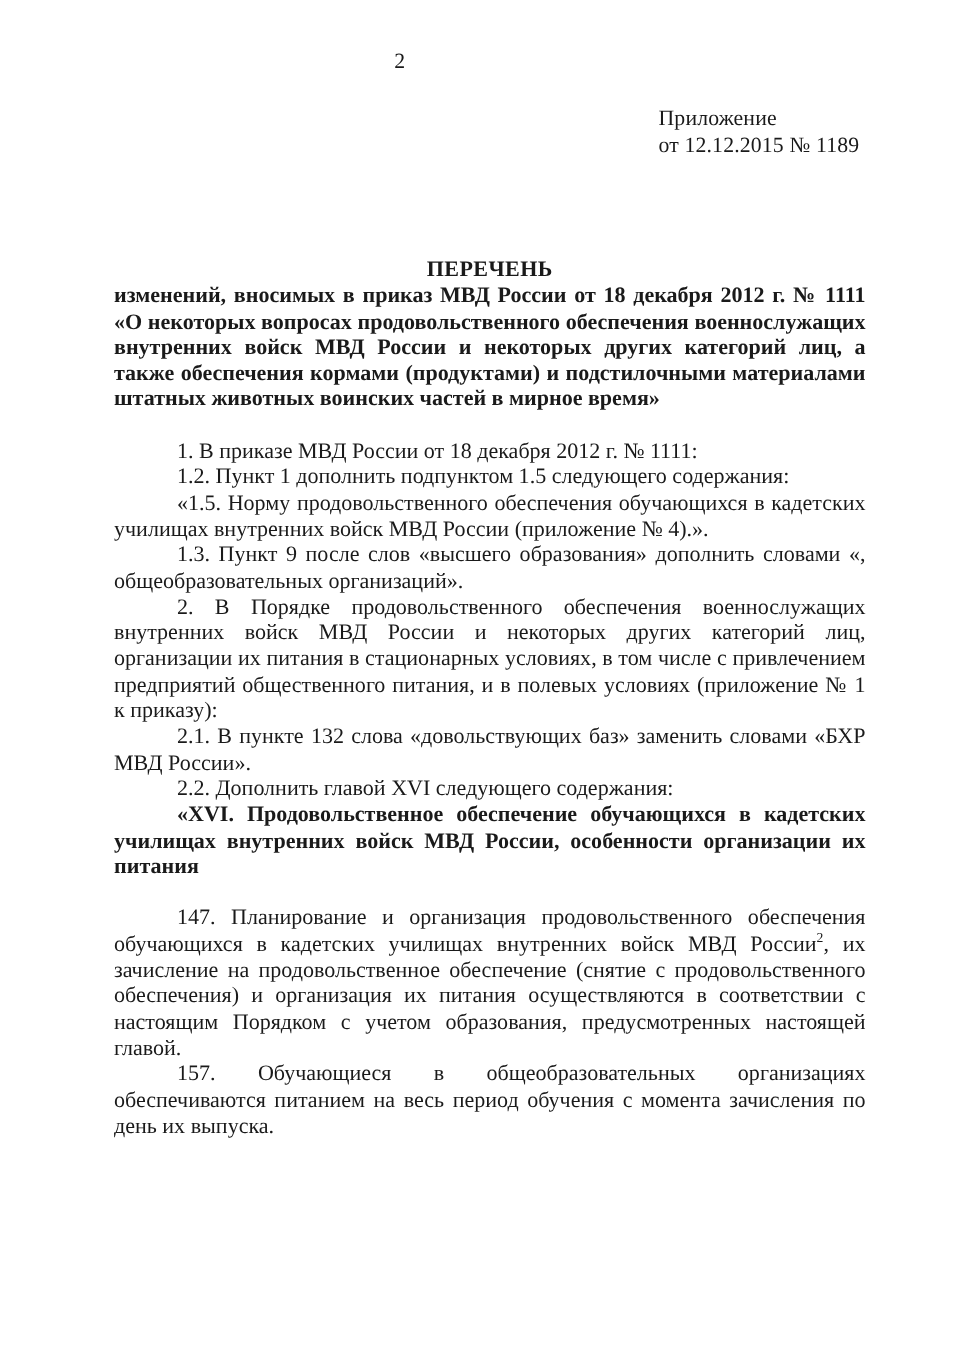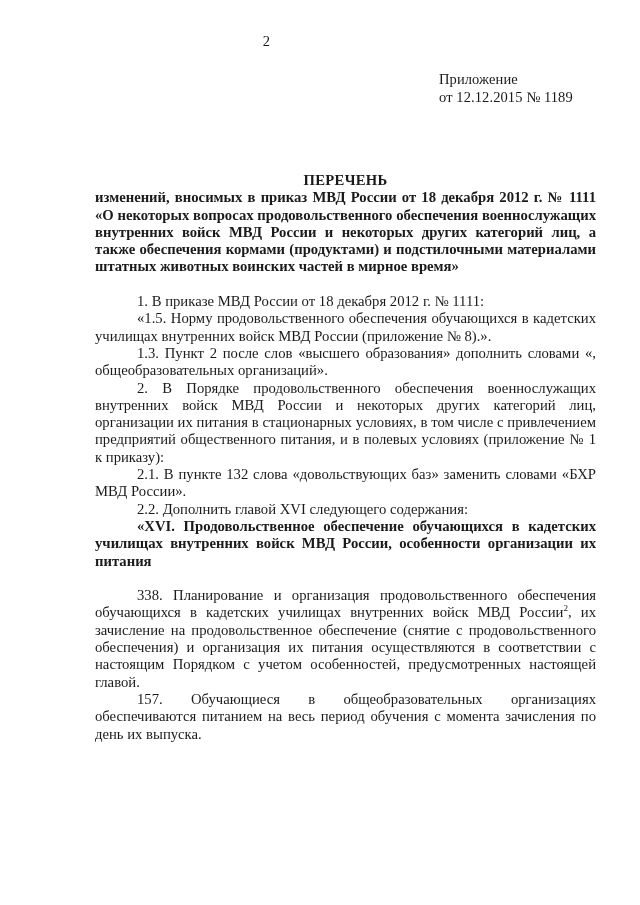--- a/index.html
+++ b/index.html
@@ -43,21 +43,21 @@
     font-size: 14.5px;
     line-height: 17.5px;
     letter-spacing: 0.1px;
   }
   .ref-block .ref-line { white-space: nowrap; }
 
   
   .content {
     position: absolute;
     top: 172px;
-    left: 95px;
+    left: 76px;
     width: 501px;
     font-size: 14.7px;
     line-height: 17.3px;
   }
 
   .doc-title {
     text-align: center;
     font-weight: bold;
     font-size: 14.7px;
     line-height: 17.3px;
@@ -99,33 +99,34 @@
 
     <div class="doc-title">ПЕРЕЧЕНЬ</div>
 
     <p class="bold no-indent">изменений, вносимых в приказ МВД России от 18 декабря 2012 г. № 1111 «О некоторых вопросах продовольственного обеспечения военнослужащих внутренних войск МВД России и некоторых других категорий лиц, а также обеспечения кормами (продуктами) и подстилочными материалами штатных животных воинских частей в мирное время»</p>
 
     <div class="gap-line"></div>
 
     <p>1. В приказе МВД России от 18 декабря 2012 г. № 1111:</p>
 
 
+    <p>1.2. Пункт 1 дополнить подпунктом 1.5 следующего содержания:</p>
 
-    <p>«1.5. Норму продовольственного обеспечения обучающихся в кадетских училищах внутренних войск МВД России (приложение № 8).».</p>
+    <p>«1.5. Норму продовольственного обеспечения обучающихся в кадетских училищах внутренних войск МВД России (приложение № 4).».</p>
 
-    <p>1.3. Пункт 2 после слов «высшего образования» дополнить словами «, общеобразовательных организаций».</p>
+    <p>1.3. Пункт 9 после слов «высшего образования» дополнить словами «, общеобразовательных организаций».</p>
 
     <p>2. В Порядке продовольственного обеспечения военнослужащих внутренних войск МВД России и некоторых других категорий лиц, организации их питания в стационарных условиях, в том числе с привлечением предприятий общественного питания, и в полевых условиях (приложение № 1 к приказу):</p>
 
     <p>2.1. В пункте 132 слова «довольствующих баз» заменить словами «БХР МВД России».</p>
 
     <p>2.2. Дополнить главой XVI следующего содержания:</p>
 
     <p class="bold">«XVI. Продовольственное обеспечение обучающихся в кадетских училищах внутренних войск МВД России, особенности организации их питания</p>
 
     <div class="gap-line"></div>
 
-    <p><span>338. Планирование и организация продовольственного обеспечения обучающихся в кадетских училищах внутренних войск МВД России</span><sup>2</sup><span>, их зачисление на продовольственное обеспечение (снятие с продовольственного обеспечения) и организация их питания осуществляются в соответствии с настоящим Порядком с учетом особенностей, предусмотренных настоящей главой.</span></p>
+    <p><span>147. Планирование и организация продовольственного обеспечения обучающихся в кадетских училищах внутренних войск МВД России</span><sup>2</sup><span>, их зачисление на продовольственное обеспечение (снятие с продовольственного обеспечения) и организация их питания осуществляются в соответствии с настоящим Порядком с учетом образования, предусмотренных настоящей главой.</span></p>
 
     <p>157. Обучающиеся в общеобразовательных организациях обеспечиваются питанием на весь период обучения с момента зачисления по день их выпуска.</p>
 
   </div>
 </div>
 
 </body></html>

